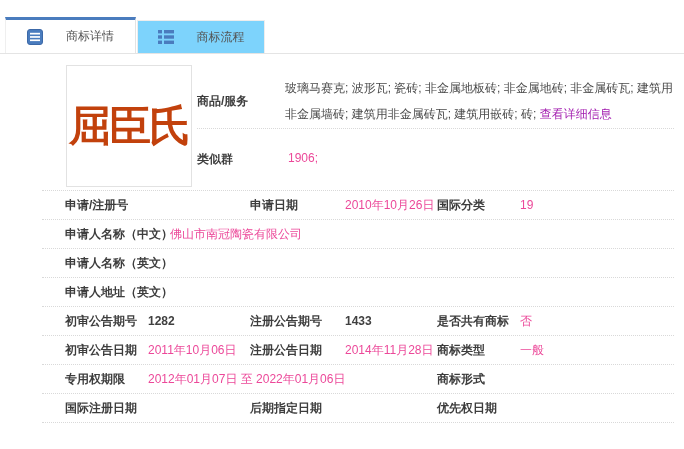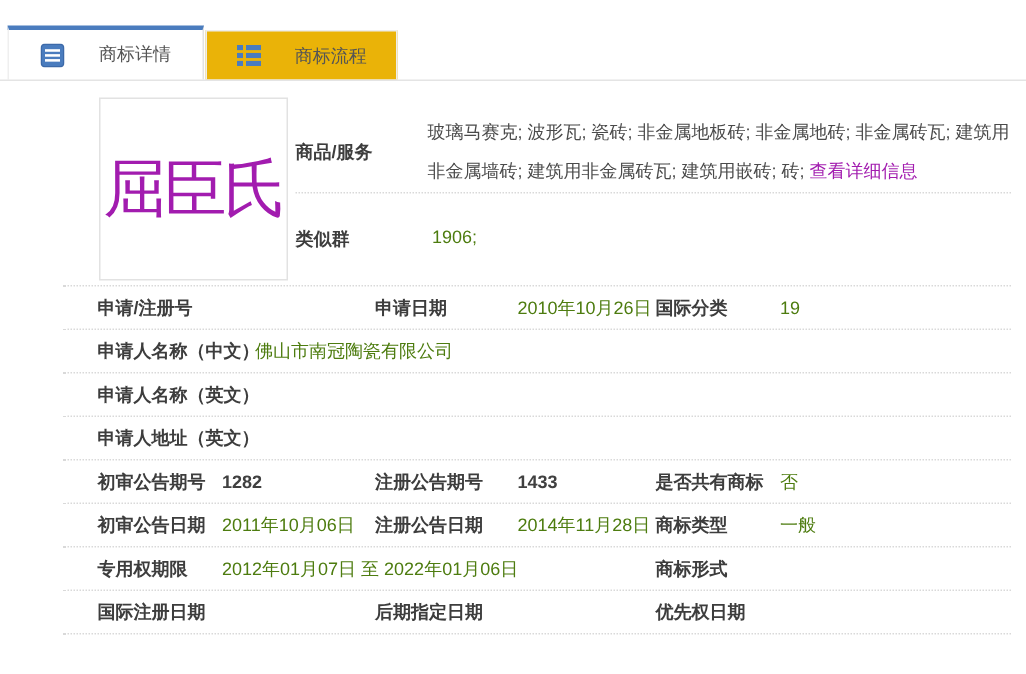--- a/index.html
+++ b/index.html
@@ -3,34 +3,34 @@
 <meta charset="utf-8">
 <style>
   html,body{margin:0;padding:0;background:#fff;}
   .page{position:relative;width:684px;height:449px;background:#ffffff;
         font-family:"Liberation Sans","DejaVu Sans",sans-serif;color:#4a4a4a;overflow:hidden;}
 
   
   .tab{position:absolute;display:flex;align-items:center;justify-content:center;gap:23px;cursor:pointer;box-sizing:border-box;}
   .tab--active{left:5px;top:17px;width:131px;height:36px;background:#fff;
                border-top:3px solid #4a7cbe;border-right:1px solid #e3e3e3;border-left:1px solid #efefef;}
-  .tab--inactive{left:137px;top:20px;width:128px;height:33px;background:#eab308;
+  .tab--inactive{left:137px;top:20px;width:128px;height:33px;background:#7dd3fc;
                  border:1px solid #ededed;border-bottom:none;}
   .tab-label{font-size:12px;color:#555;}
   .tabline{position:absolute;left:0;right:0;top:53px;border-top:1px solid #e4e4e4;}
   .icon{display:inline-flex;line-height:0;}
 
   
   .mark-box{position:absolute;left:66px;top:65px;width:124px;height:120px;border:1px solid #e2e2e2;
             background:#fff;display:flex;align-items:center;justify-content:center;}
-  .mark-text{font-family:"DejaVu Serif","Liberation Serif",serif;font-weight:400;font-size:42px;
-             letter-spacing:-2px;color:#a21caf;white-space:nowrap;}
+  .mark-text{font-family:"DejaVu Serif","Liberation Serif",serif;font-weight:700;font-size:42px;
+             letter-spacing:-2px;color:#c2410c;white-space:nowrap;}
 
   .lbl{font-weight:bold;color:#3d3d3d;font-size:12px;}
-  .val{color:#4d7c0f;font-size:12px;}
+  .val{color:#ec4899;font-size:12px;}
 
   .goods-label{position:absolute;left:197px;top:93px;}
   .goods-value{position:absolute;left:285px;top:75px;width:390px;line-height:26px;font-size:12px;color:#4a4a4a;}
   .link{color:#a21caf;text-decoration:none;cursor:pointer;}
   .top-divider{position:absolute;left:197px;right:10px;top:128px;border-top:1px dotted #d9d9d9;}
   .similar-label{position:absolute;left:197px;top:151px;}
   .similar-value{position:absolute;left:288px;top:151px;}
   .section-divider{position:absolute;left:42px;right:10px;top:190px;border-top:1px dotted #d9d9d9;}
 
   

